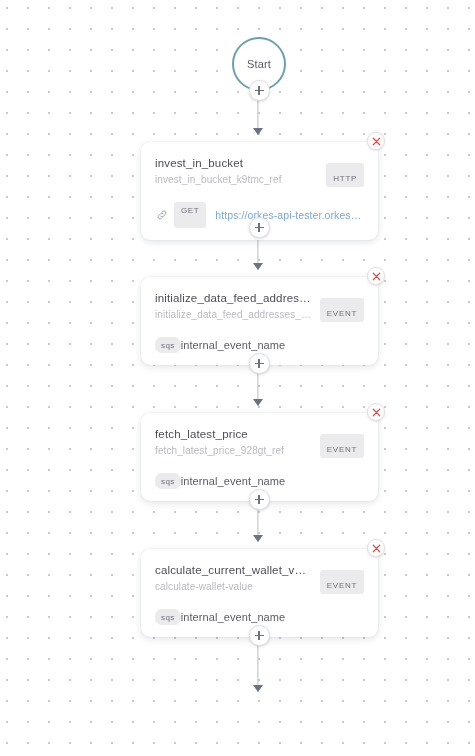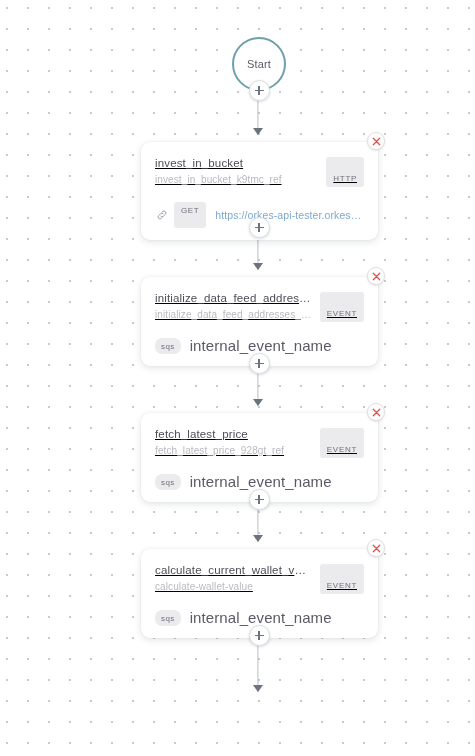--- a/index.html
+++ b/index.html
@@ -98,21 +98,20 @@
     background: #ffffff;
     border-radius: 9px;
     box-shadow: 0 2px 7px rgba(30,35,60,0.13), 0 0 0 0.6px rgba(30,35,60,0.045);
     padding: 14px 14px 12px 14px;
     z-index: 4;
   }
   .card-top {
     display: flex;
     align-items: flex-end;
     justify-content: space-between;
-    text-decoration: underline;
   }
   .card-titles { min-width: 0; flex: 1; }
   .task-title {
     font-size: 11.5px;
     color: #4d4d59;
     letter-spacing: 0.15px;
     line-height: 14px;
     white-space: nowrap;
     overflow: hidden;
     text-overflow: ellipsis;
@@ -127,21 +126,21 @@
     overflow: hidden;
     text-overflow: ellipsis;
   }
   .type-badge {
     flex: 0 0 auto;
     margin-left: 8px;
     background: #ebebed;
     color: #70707c;
     font-size: 8px;
     letter-spacing: 0.7px;
-    padding: 17px 7px 4px 7px;
+    padding: 11px 7px 4px 7px;
     border-radius: 3px;
     line-height: 9px;
   }
 
   .card-bottom {
     display: flex;
     align-items: center;
     margin-top: 15px;
   }
   .link-icon {
@@ -178,22 +177,21 @@
     margin-left: 9px;
     font-size: 10.5px;
     color: #7ea8cf;
     letter-spacing: 0.1px;
     white-space: nowrap;
     overflow: hidden;
     text-overflow: ellipsis;
     min-width: 0;
   }
   .sink-name {
-    margin-left: 9px;
-    font-size: 15px;
+    font-size: 11px;
     color: #5a5a66;
     letter-spacing: 0.1px;
     white-space: nowrap;
     overflow: hidden;
     text-overflow: ellipsis;
   }
 
   
   .delete-btn {
     position: absolute;

